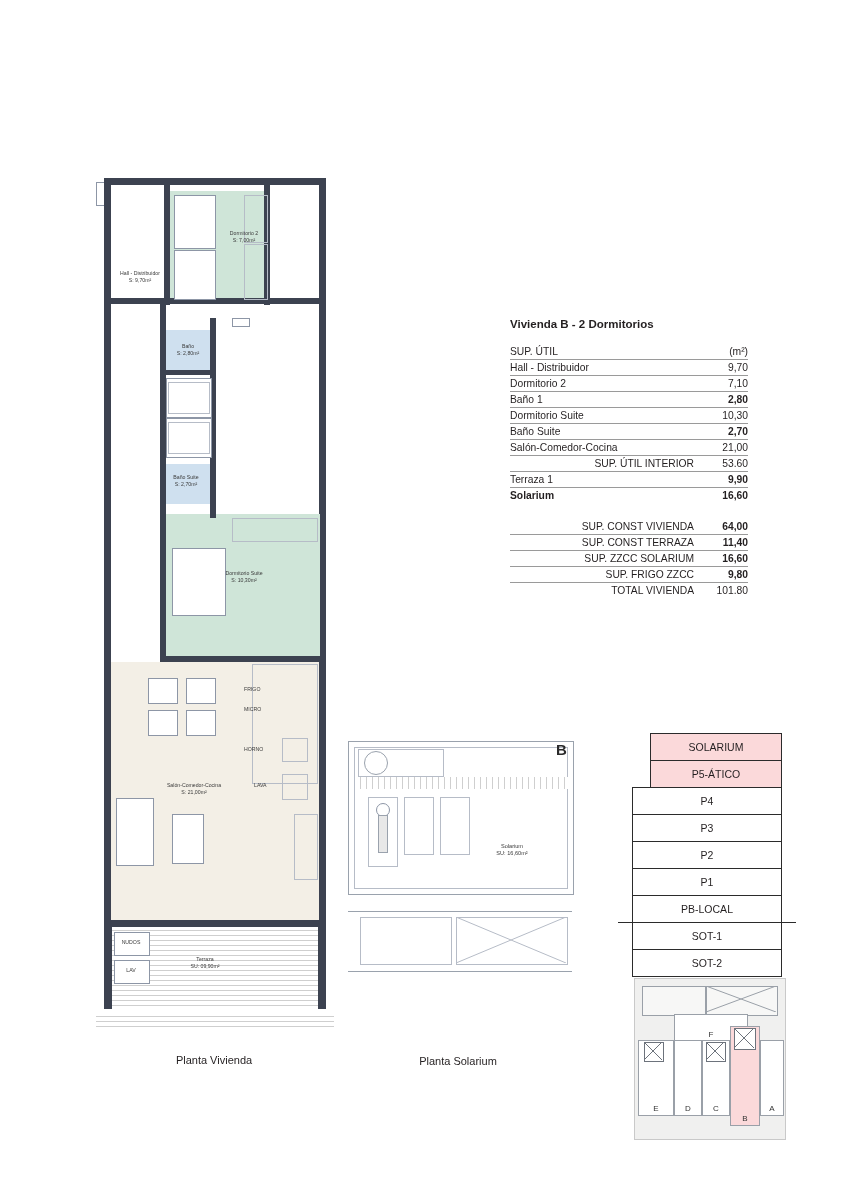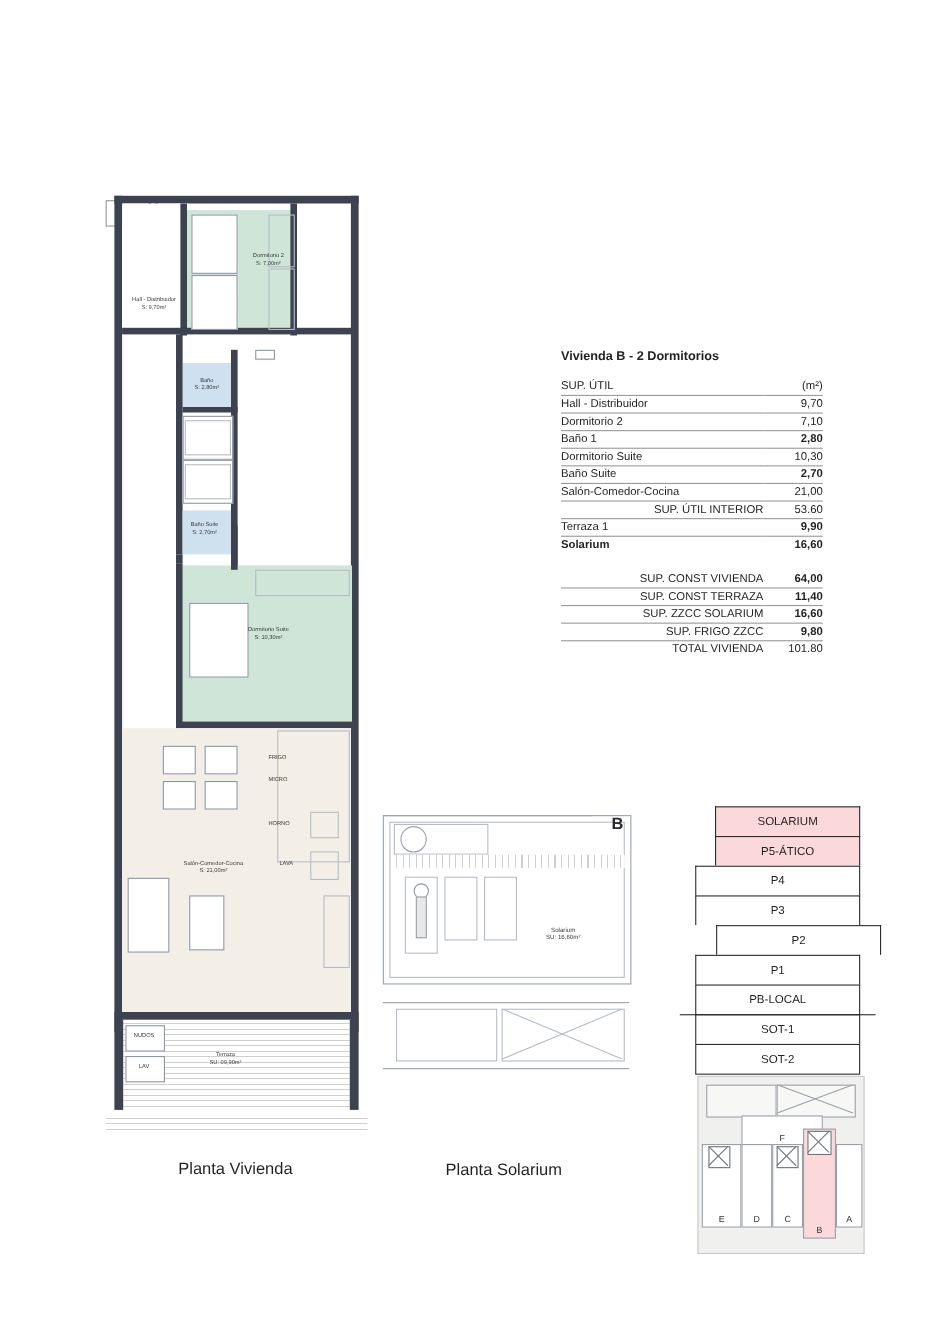--- a/index.html
+++ b/index.html
@@ -23,21 +23,21 @@
   .rm-green{background:#cfe5d8;}
   .rm-blue{background:#cfe0ef;}
   .rm-cream{background:#f3efe6;}
   .rm-white{background:#ffffff;}
   .thin{position:absolute;border:1px solid #8d96a6;}
   .thinner{position:absolute;border:1px solid #b6bcc7;}
   .lbl{position:absolute;font-size:5.2px;line-height:7px;color:#3b3b3b;text-align:center;white-space:nowrap;}
   .big-b{position:absolute;font-size:15px;font-weight:bold;color:#2b2b2b;}
   .hatch{position:absolute;background:repeating-linear-gradient(to bottom,#cfcfcf 0px,#cfcfcf 1px,#ffffff 1px,#ffffff 5px);}
   .hatchv{position:absolute;background:repeating-linear-gradient(to right,#cfcfcf 0px,#cfcfcf 1px,#ffffff 1px,#ffffff 6px);}
-  .capt{position:absolute;font-size:15px;color:#231f20;text-align:center;width:200px;}
+  .capt{position:absolute;font-size:11px;color:#231f20;text-align:center;width:200px;}
 
   
   #infotable{left:510px;top:318px;width:240px;}
   .tbl-title{font-size:11.5px;font-weight:bold;margin-bottom:14px;}
   table.sup{border-collapse:collapse;width:238px;font-size:10.3px;}
   table.sup td{padding:2px 0 2px 0;vertical-align:bottom;}
   table.sup td.v{text-align:right;width:54px;}
   .rowline td{border-bottom:1px solid #9a9a9a;}
   .b{font-weight:bold;}
   .ind{text-align:right;padding-right:4px;}
@@ -284,21 +284,21 @@
   </div>
   <div class="st-row st-hl st-narrow" style="width:130px;">
     <span>P5-ÁTICO</span>
   </div>
   <div class="st-row" style="width:148px;">
     <span>P4</span>
   </div>
   <div class="st-row" style="width:148px;">
     <span>P3</span>
   </div>
-  <div class="st-row" style="width:148px;margin-left:19px;">
+  <div class="st-row" style="width:148px;">
     <span>P2</span>
   </div>
   <div class="st-row" style="width:148px;">
     <span>P1</span>
   </div>
   <div class="st-row" style="width:148px;">
     <span>PB-LOCAL</span>
   </div>
   <div style="position:relative;height:0;">
     <div class="st-ground-line" style="top:0;"></div>

